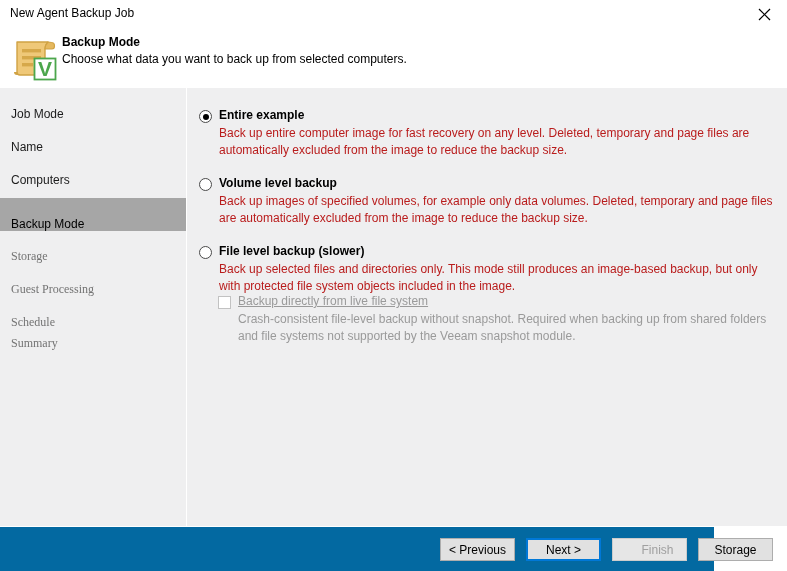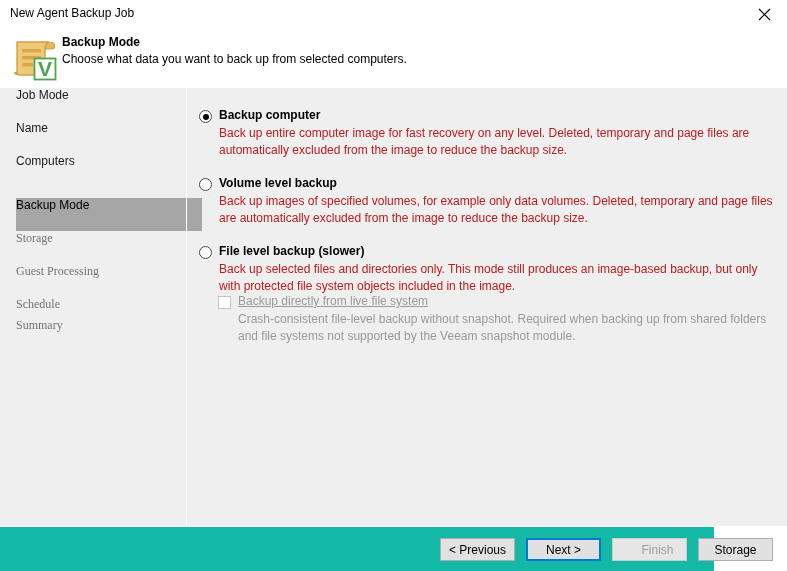--- a/index.html
+++ b/index.html
@@ -104,25 +104,25 @@
     left: 0; top: 88px;
     width: 186px;
     height: 438px;
   }
   .nav-item {
     position: absolute;
     left: 0;
     width: 186px;
     height: 33px;
     display: flex;
-    align-items: flex-start;
+    align-items: flex-end;
     font-size: 12px;
     cursor: default;
     box-sizing: border-box;
-    margin-left: 16px;
+    padding-left: 11px;
   }
   .nav-item.done { color: #1b1b1b; }
   .nav-item.pending { color: #737373; font-family: Liberation Serif, serif; }
   .nav-item.active {
     background: #a6a6a6;
     color: #000000;
   }
 
   
   .options {
@@ -211,21 +211,21 @@
     line-height: 17px;
     color: #9a9a9a;
   }
 
   
   .footer {
     position: absolute;
     left: 0; top: 527px;
     width: 714px;
     height: 44px;
-    background: #14b8a6;
+    background: #0369a1;
   }
   .btn {
     position: absolute;
     top: 11px;
     height: 23px;
     background: #e1e1e1;
     border: 1px solid #adadad;
     font-family: "Liberation Sans", sans-serif;
     font-size: 12px;
     color: #000000;
@@ -309,21 +309,21 @@
       <span>Summary</span>
     </div>
 </div>
 
 <div class="vdivider"></div>
 
 <div class="options">
 
   <div class="opt" style="top:20px">
     <span class="radio checked"></span>
-    <span class="opt-label">Backup computer</span>
+    <span class="opt-label">Entire example</span>
     <div class="opt-desc">Back up entire computer image for fast recovery on any level. Deleted, temporary and page files are automatically excluded from the image to reduce the backup size.</div>
   </div>
 
   <div class="opt" style="top:88px">
     <span class="radio"></span>
     <span class="opt-label">Volume level backup</span>
     <div class="opt-desc">Back up images of specified volumes, for example only data volumes. Deleted, temporary and page files are automatically excluded from the image to reduce the backup size.</div>
   </div>
 
   <div class="opt" style="top:156px">

